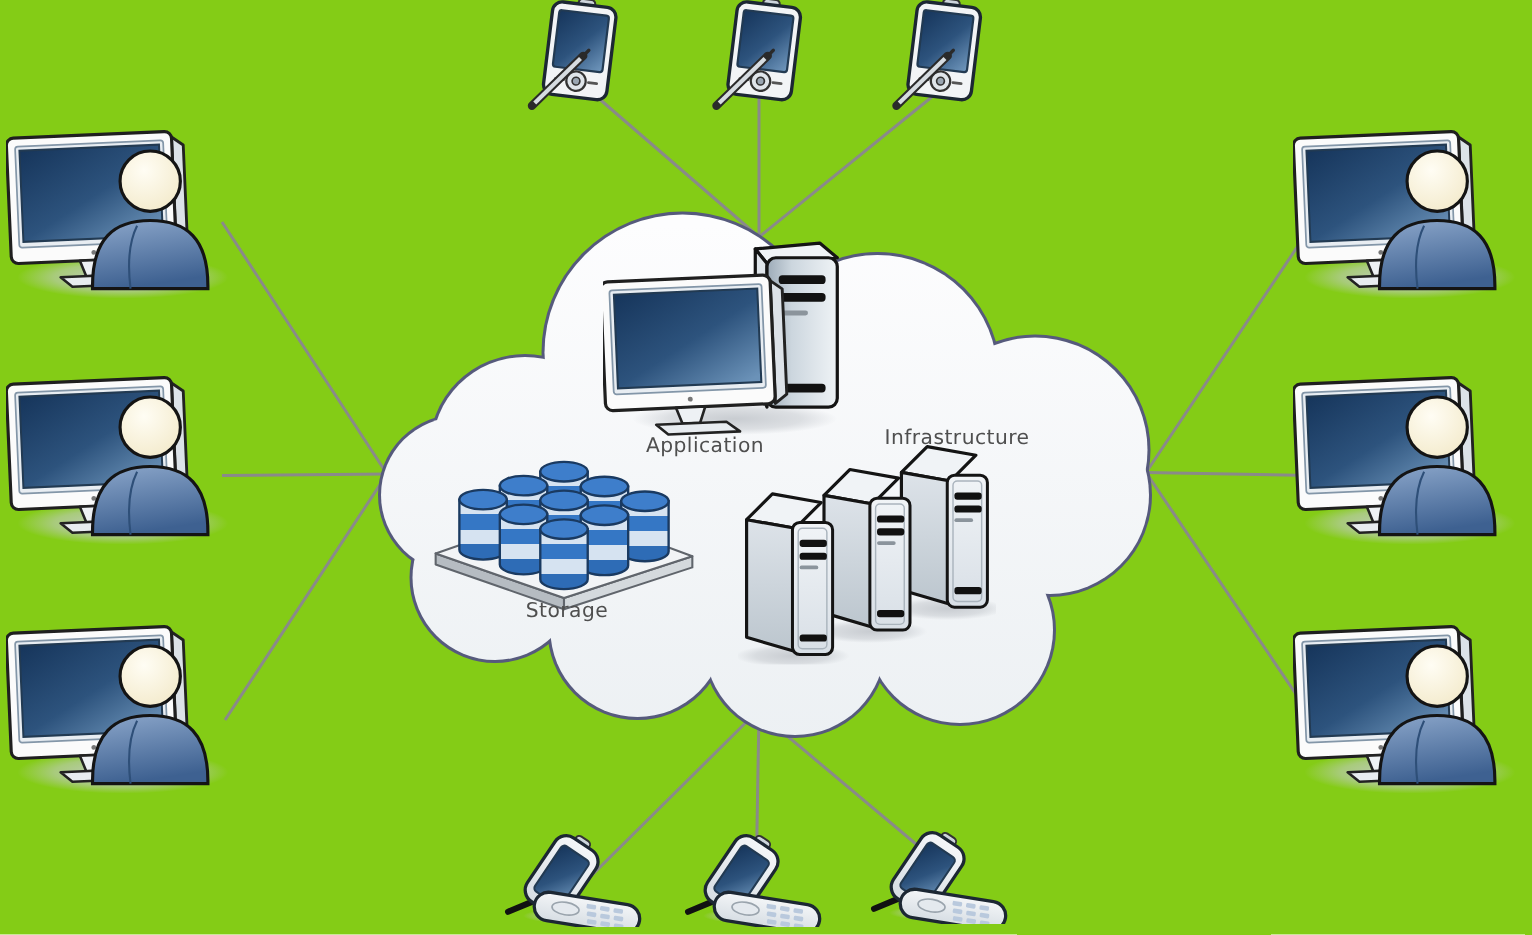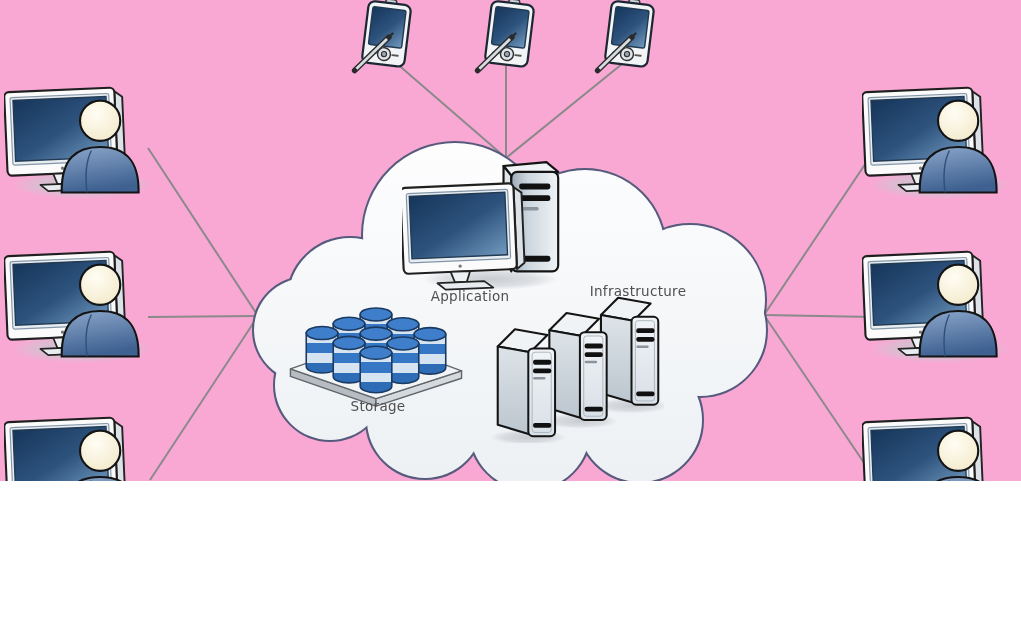--- a/index.html
+++ b/index.html
@@ -1,19 +1,19 @@
 <!DOCTYPE html>
 <html><head>
 <meta charset="utf-8">
 <style>
   html,body{margin:0;padding:0;background:#ffffff;}
   .canvas{
     position:relative;
-    width:1021px;height:481px;
-    background:#f9a8d4;
+    width:1021px;height:623px;
+    background:#84cc16;
     overflow:hidden;
     font-family:"DejaVu Sans","Liberation Sans",sans-serif;
   }
   .canvas svg{position:absolute;left:0;top:0;}
   text.cloud-label{
     font-family:"DejaVu Sans","Liberation Sans",sans-serif;
     font-size:13.5px;
     fill:#4f4f4f;
     letter-spacing:.3px;
   }

